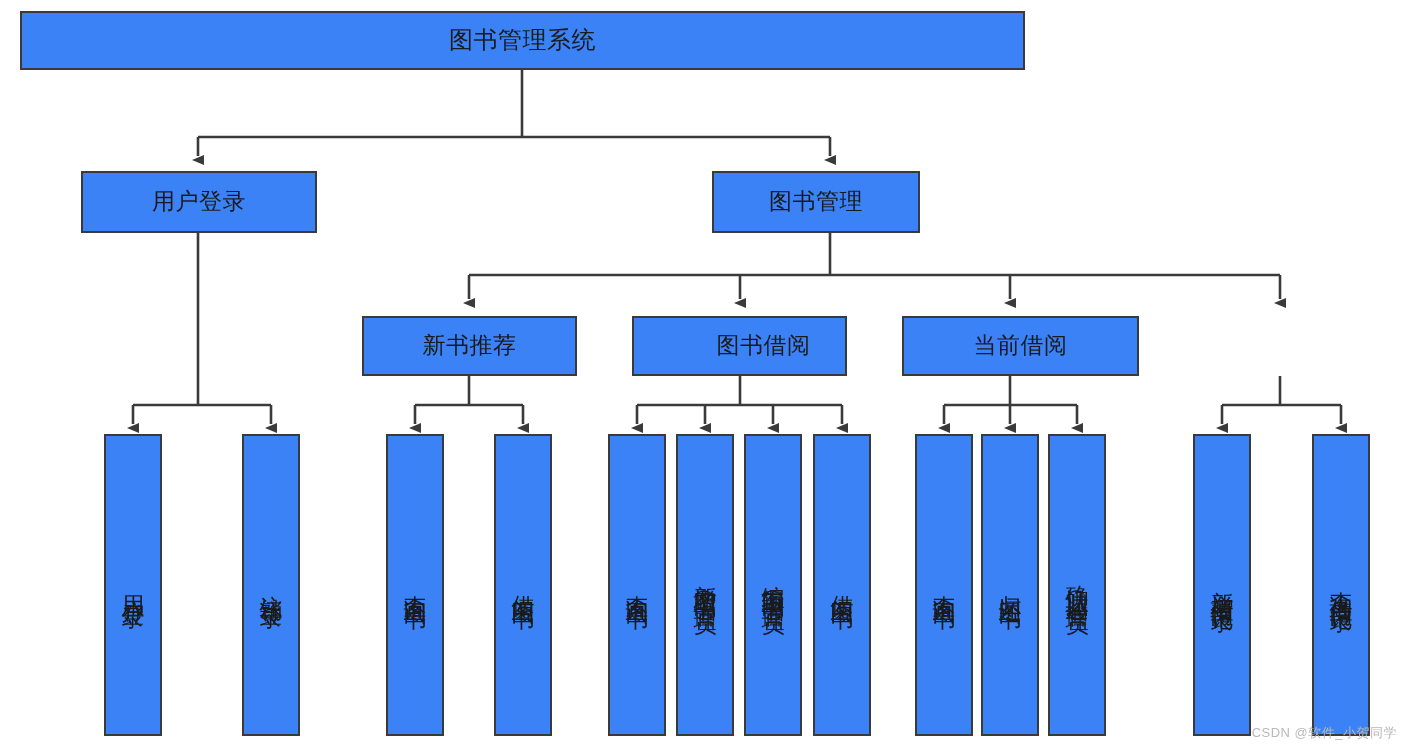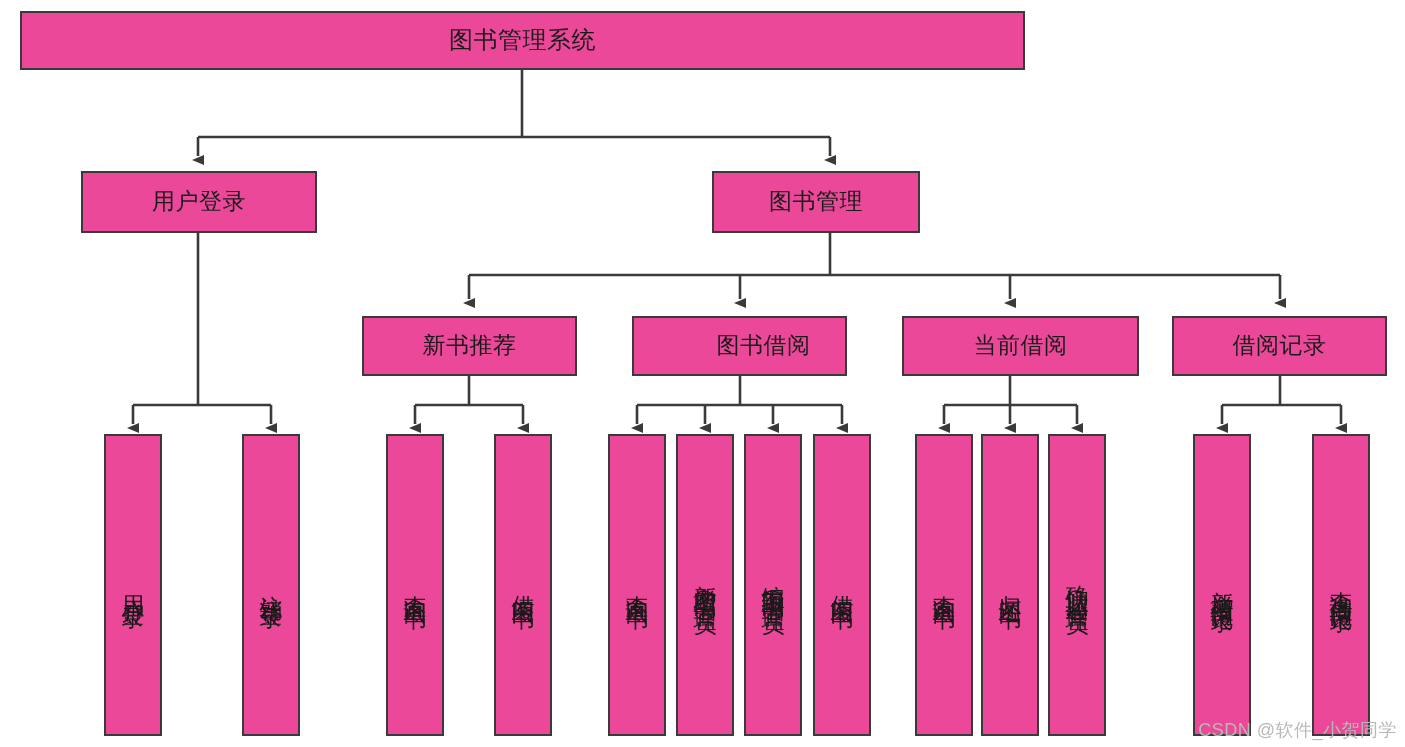--- a/index.html
+++ b/index.html
@@ -22,21 +22,21 @@
   svg.edges {
     position: absolute;
     left: 0;
     top: 0;
     width: 1405px;
     height: 747px;
   }
   .node {
     position: absolute;
     box-sizing: border-box;
-    background: #ec4899;
+    background: #3b82f6;
     border: 2px solid #3a3a3a;
     display: flex;
     align-items: center;
     justify-content: center;
     color: #1a1a1a;
   }
   .node .label {
     display: block;
     text-align: center;
     line-height: 1.18;
@@ -60,21 +60,21 @@
     text-orientation: upright;
     font-size: 23px;
     letter-spacing: 4px;
     line-height: 1;
     white-space: nowrap;
   }
   .watermark {
     position: absolute;
     right: 8px;
     bottom: 5px;
-    font-size: 18px;
+    font-size: 13px;
     color: #b9b9b9;
     letter-spacing: 0.5px;
     white-space: nowrap;
     pointer-events: none;
   }
 </style>
 </head>
 <body>
 
 <div id="diagram-root">
@@ -173,23 +173,20 @@
   </div>
 
   <div class="node horiz" style="left:632px; top:316px; width:215px; height:60px;padding-left:48px;">
     <span class="label">图书借阅</span>
   </div>
 
   <div class="node horiz" style="left:902px; top:316px; width:237px; height:60px;">
     <span class="label">当前借阅</span>
   </div>
 
-  <div class="node horiz" style="left:1172px; top:316px; width:215px; height:60px;">
-    <span class="label">借阅记录</span>
-  </div>
 
   <div class="node vert" style="left:104px; top:434px; width:58px; height:302px;">
     <span class="label">用户登录</span>
   </div>
   <div class="node vert" style="left:242px; top:434px; width:58px; height:302px;">
     <span class="label">注销登录</span>
   </div>
 
   <div class="node vert" style="left:386px; top:434px; width:58px; height:302px;">
     <span class="label">查询图书</span>

